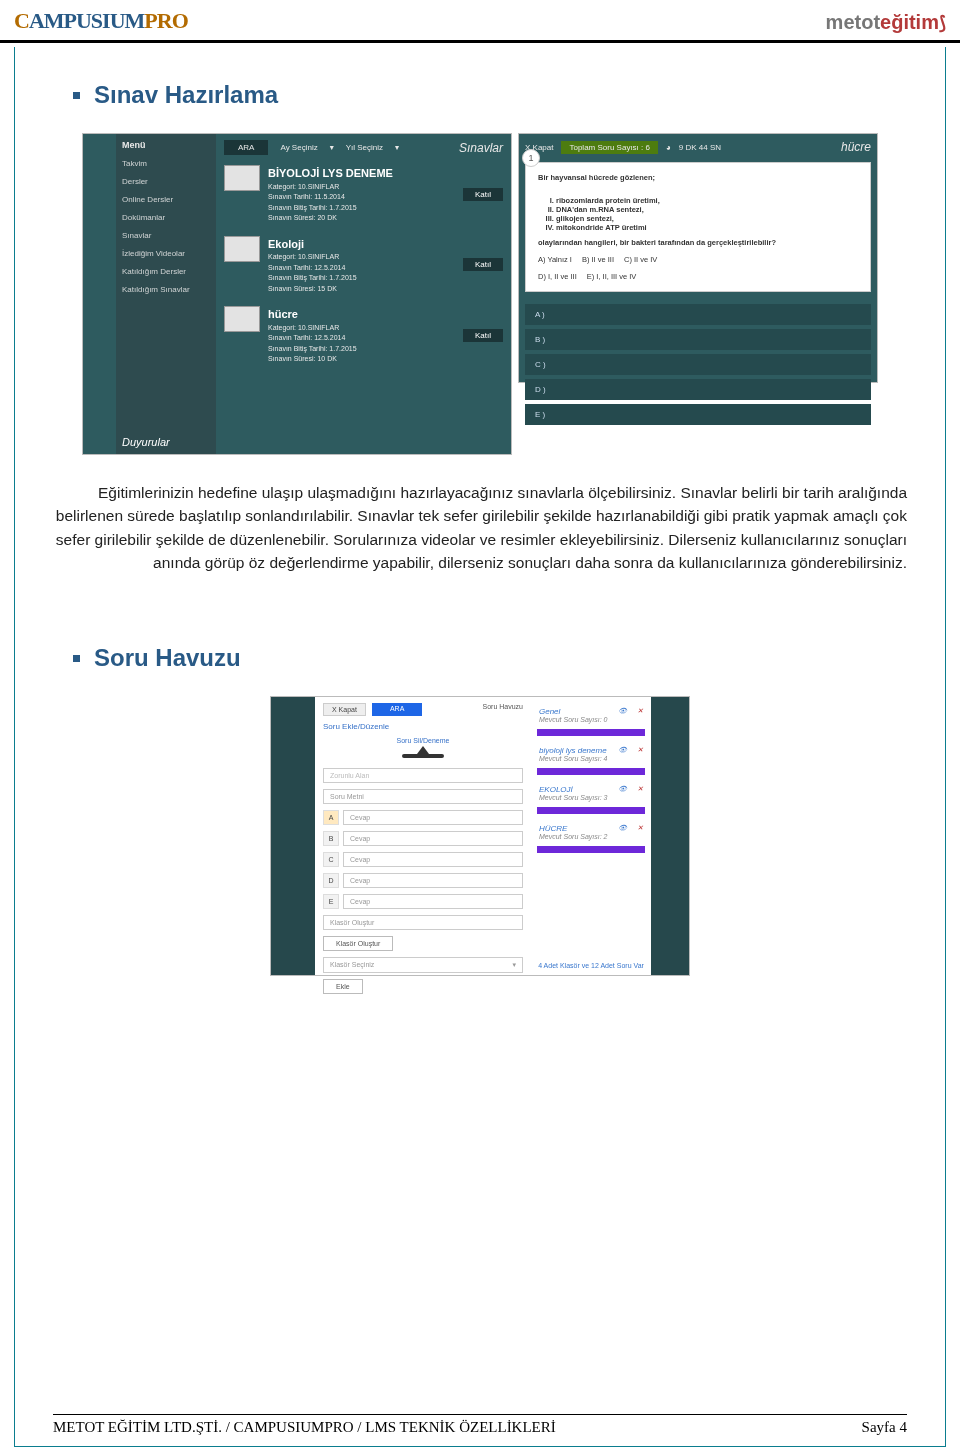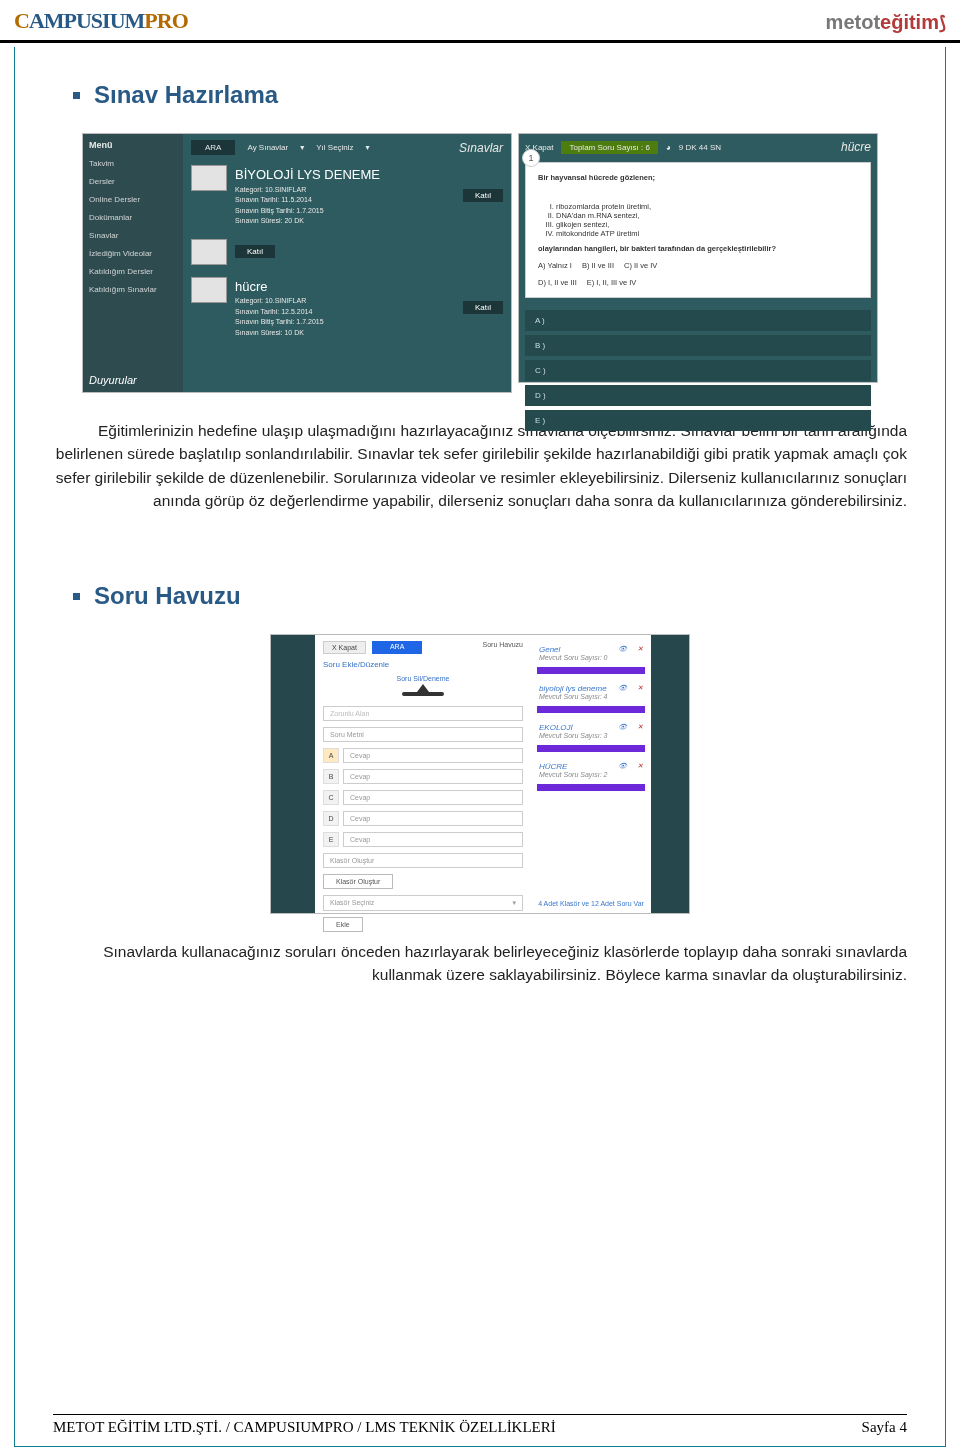--- a/index.html
+++ b/index.html
@@ -11,48 +11,48 @@
   .logo-right { font-size: 20px; font-weight: bold; color:#b33a3a; }
   .logo-right .e { color:#777;margin-left:12px; }
   .logo-right .flame { color:#b33a3a; font-size:18px; }
 
   .content { padding: 34px 38px 30px 38px; }
   h2.bul { color:#295a86; font-family: "Comic Sans MS", cursive, sans-serif; font-weight: bold; font-size: 24px; margin-bottom: 24px; display:flex; align-items:center; gap:14px; }
   h2.bul .dot { width:7px; height:7px; background:#295a86; display:inline-block; margin-left:20px; }
 
   .thumb-row { display:flex; gap:6px; justify-content:center; margin-bottom: 26px; }
   .thumb { border:1px solid #bbb; background:#2e5b5f; }
-  .thumb.a { width:430px; height:260px; }
+  .thumb.a { width:430px; height:322px;padding-left:33px; }
   .thumb.b { width:360px; height:250px; }
   .thumb.c { width:420px; height:280px; }
 
   
   .sa { position:relative; width:100%; height:100%; display:flex; font-size:8px; color:#e8e8e8; }
   .sa-menu { width:100px; background:#2e4b4f; padding:6px 6px; display:flex; flex-direction:column; gap:9px; }
   .sa-menu .mtitle { font-weight:bold; font-size:9px; }
   .sa-menu .mi { font-size:8px; opacity:.85; }
   .sa-menu .duy { margin-top:auto; font-style:italic; font-size:11px; color:#fff; }
   .sa-main { flex:1; padding:6px 8px; }
   .sa-top { display:flex; gap:12px; align-items:center; font-size:8px; margin-bottom:10px; }
   .sa-top .ara { background:#1b3538; padding:3px 14px; }
   .sa-top .sinavlar { margin-left:auto; font-style:italic; font-size:12px; }
   .sa-card { display:flex; gap:8px; margin-bottom:12px; align-items:flex-start; }
   .sa-thumb { width:36px; height:26px; background:#e3e3e3; border:1px solid #999; }
   .sa-info { flex:1; font-size:7px; line-height:1.5; }
-  .sa-info .t { font-size:13px; font-weight:normal; color:#fff; }
+  .sa-info .t { font-size:11px; font-weight:bold; color:#fff; }
   .sa-katil { background:#1b3538; color:#fff; padding:2px 12px; font-size:8px; align-self:center; }
 
   
   .sb { position:relative; width:100%; height:100%; color:#e8e8e8; font-size:8px; padding:6px 6px; }
   .sb-top { display:flex; align-items:center; gap:8px; font-size:8px; margin-bottom:8px; }
   .sb-top .badge { background:#4d7c0f; padding:2px 8px; }
   .sb-top .hucre { font-style:italic; font-size:12px; margin-left:auto; }
   .sb-q { background:#fff; color:#333; padding:10px 12px; font-size:7.5px; border:1px solid #ccc; position:relative; }
   .sb-q .qnum { position:absolute; top:-14px; left:-4px; width:18px; height:18px; border-radius:50%; background:#fff; border:1px solid #ccc; color:#555; font-size:9px; display:flex; align-items:center; justify-content:center; }
-  .sb-q ol { margin:20px 0 6px 18px; }
+  .sb-q ol { margin:14px 0 6px 18px;font-weight:bold; }
   .sb-q .row { display:flex; gap:10px; margin-top:8px; }
   .sb-next { position:absolute; right:14px; top:46px; color:#fff; font-size:18px; }
   .sb-opts { margin-top:12px; display:flex; flex-direction:column; gap:4px; }
   .sb-opt { background:#254a4e; padding:6px 10px; color:#cde; font-size:8px; }
 
   
   .sc { width:100%; height:100%; position:relative; display:flex; font-size:7px; background:#2e5b5f; }
   .sc-l { width:44px; background:#26484c; }
   .sc-mid { flex:1; background:#fff; color:#444; padding:6px 8px; display:flex; flex-direction:column; gap:6px; }
   .sc-r { width:120px; background:#fff; color:#444; padding:6px 6px; display:flex; flex-direction:column; gap:6px; }
@@ -114,40 +114,47 @@
           <div class="mi">Dokümanlar</div>
           <div class="mi">Sınavlar</div>
           <div class="mi">İzlediğim Videolar</div>
           <div class="mi">Katıldığım Dersler</div>
           <div class="mi">Katıldığım Sınavlar</div>
           <div class="duy">Duyurular</div>
         </div>
         <div class="sa-main">
           <div class="sa-top">
             <span class="ara">ARA</span>
-            <span>Ay Sınavlar</span>
+            <span>Ay Seçiniz</span>
             <span>▾</span>
             <span>Yıl Seçiniz</span>
             <span>▾</span>
             <span class="sinavlar">Sınavlar</span>
           </div>
 
           <div class="sa-card">
             <div class="sa-thumb"></div>
             <div class="sa-info">
               <div class="t">BİYOLOJİ LYS DENEME</div>
               <div>Kategori: 10.SINIFLAR</div>
               <div>Sınavın Tarihi: 11.5.2014</div>
               <div>Sınavın Bitiş Tarihi: 1.7.2015</div>
               <div>Sınavın Süresi: 20 DK</div>
             </div>
             <div class="sa-katil">Katıl</div>
           </div>
           <div class="sa-card">
             <div class="sa-thumb"></div>
+            <div class="sa-info">
+              <div class="t">Ekoloji</div>
+              <div>Kategori: 10.SINIFLAR</div>
+              <div>Sınavın Tarihi: 12.5.2014</div>
+              <div>Sınavın Bitiş Tarihi: 1.7.2015</div>
+              <div>Sınavın Süresi: 15 DK</div>
+            </div>
             <div class="sa-katil">Katıl</div>
           </div>
           <div class="sa-card">
             <div class="sa-thumb"></div>
             <div class="sa-info">
               <div class="t">hücre</div>
               <div>Kategori: 10.SINIFLAR</div>
               <div>Sınavın Tarihi: 12.5.2014</div>
               <div>Sınavın Bitiş Tarihi: 1.7.2015</div>
               <div>Sınavın Süresi: 10 DK</div>
@@ -275,21 +282,20 @@
             <div class="fname">HÜCRE</div>
             <div class="fcnt">Mevcut Soru Sayısı: 2</div>
           </div>
           <div class="sc-rtext">4 Adet Klasör ve 12 Adet Soru Var</div>
         </div>
         <div class="sc-rr"></div>
       </div>
     </div>
   </div>
 
-  <p class="body">Sınavlarda kullanacağınız soruları önceden hazırlayarak belirleyeceğiniz klasörlerde toplayıp daha sonraki sınavlarda kullanmak üzere saklayabilirsiniz. Böylece karma sınavlar da oluşturabilirsiniz.</p>
 
  </div>
 
  <div class="footer">
    <span>METOT EĞİTİM LTD.ŞTİ. / CAMPUSIUMPRO / LMS TEKNİK ÖZELLİKLERİ</span>
    <span>Sayfa 4</span>
  </div>
 </div>
 
 </body></html>

